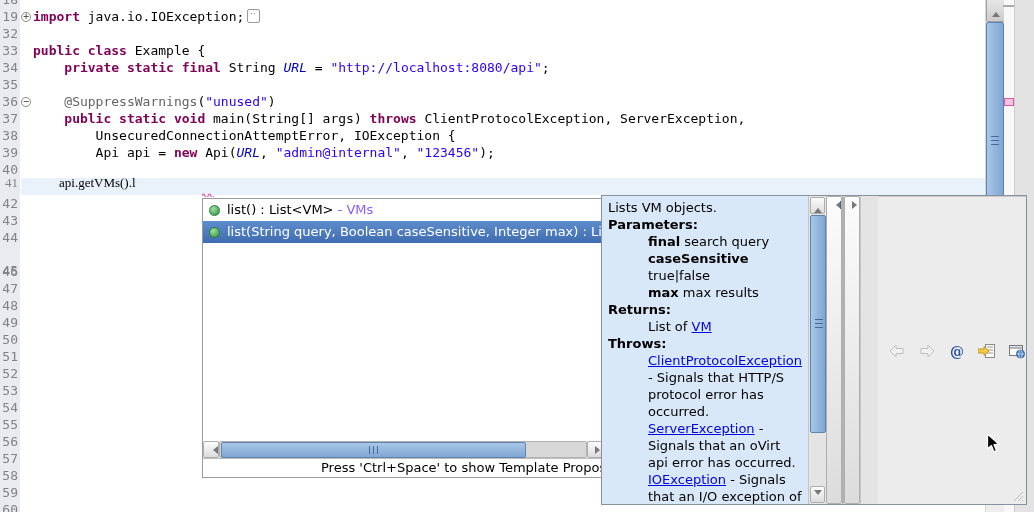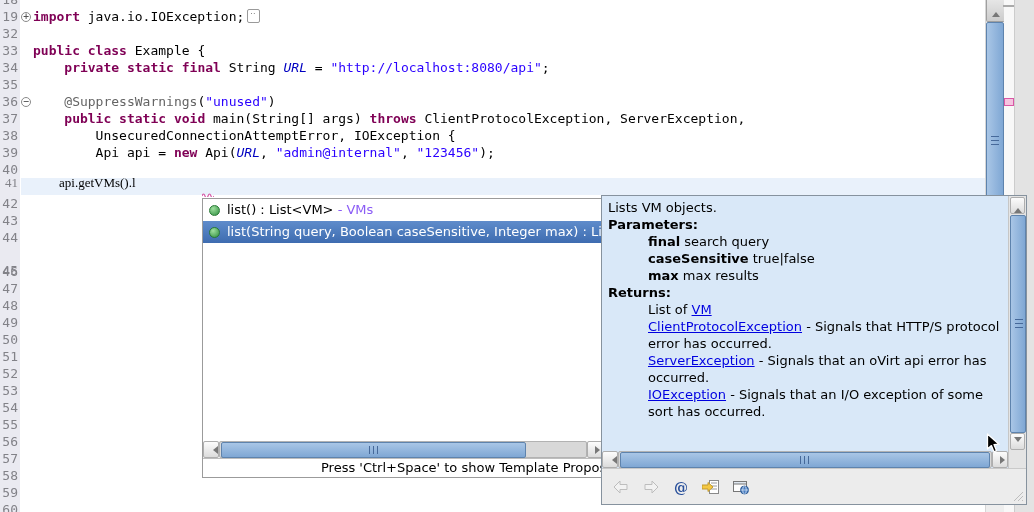--- a/index.html
+++ b/index.html
@@ -61,21 +61,21 @@
   .hthumb{position:absolute;top:0;height:14px;border:1px solid #5e83ad;border-radius:2px;
           background:linear-gradient(#a9c6e6,#7fa7d4);}
   .grip-h{position:absolute;top:3px;left:50%;margin-left:-5px;width:9px;height:8px;
           background:repeating-linear-gradient(90deg,#46699a 0 1px,transparent 1px 4px);}
   #popup-status{flex:0 0 18px;border-top:1px solid #bdbdbd;background:#fff;
                 font:13px/17px "DejaVu Sans","Liberation Sans",sans-serif;color:#000;
                 padding-left:118px;white-space:nowrap;overflow:hidden;}
 
   
   #jpanel{position:absolute;left:601px;top:195px;width:426px;height:310px;box-sizing:border-box;
-          border:1px solid #86929e;background:#d9e8f8;display:flex;flex-direction:column;z-index:20;}
+          border:1px solid #86929e;background:#d9e8f8;display:flex;flex-direction:row;z-index:20;}
   #jbody{flex:1 1 auto;display:flex;overflow:hidden;}
   #jcontent{flex:1 1 auto;padding:3px 2px 0 6px;font:13px/17px "DejaVu Sans","Liberation Sans",sans-serif;color:#000;overflow:hidden;}
   .jdesc{}
   .jhead{font-weight:bold;}
   .jentry{padding-left:40px;padding-right:4px;}
   .jlink{color:#0000e0;text-decoration:underline;margin-top:8px;}
   #jvscroll{flex:0 0 17px;position:relative;background:#e4e4e4;border-left:1px solid #c6c6c6;}
   .vbtn{position:absolute;left:1px;width:15px;height:17px;background:linear-gradient(#fcfcfc,#dcdcdc);
         border:1px solid #aeaeae;border-radius:2px;box-sizing:border-box;}
   .vbtn.up{top:1px;} .vbtn.dn{bottom:1px;}
@@ -179,20 +179,21 @@
 <div id="jpanel">
   <div id="jbody">
     <div id="jcontent">
         <div class="jdesc">Lists VM objects.</div>
         <div class="jhead">Parameters:</div>
         <div class="jentry"><b>final</b> search query</div>
         <div class="jentry"><b>caseSensitive</b> true|false</div>
         <div class="jentry"><b>max</b> max results</div>
         <div class="jhead">Returns:</div>
         <div class="jentry">List of <a class="jlink" href="#">VM</a></div>
+        <div class="jhead">Throws:</div>
         <div class="jentry"><a class="jlink" href="#">ClientProtocolException</a> - Signals that HTTP/S protocol error has occurred.</div>
         <div class="jentry"><a class="jlink" href="#">ServerException</a> - Signals that an oVirt api error has occurred.</div>
         <div class="jentry"><a class="jlink" href="#">IOException</a> - Signals that an I/O exception of some sort has occurred.</div>
       </div>
     <div id="jvscroll">
       <div class="vbtn up"></div>
       <div id="jvthumb">
           <div class="grip-v"></div>
         </div>
       <div class="vbtn dn"></div>

